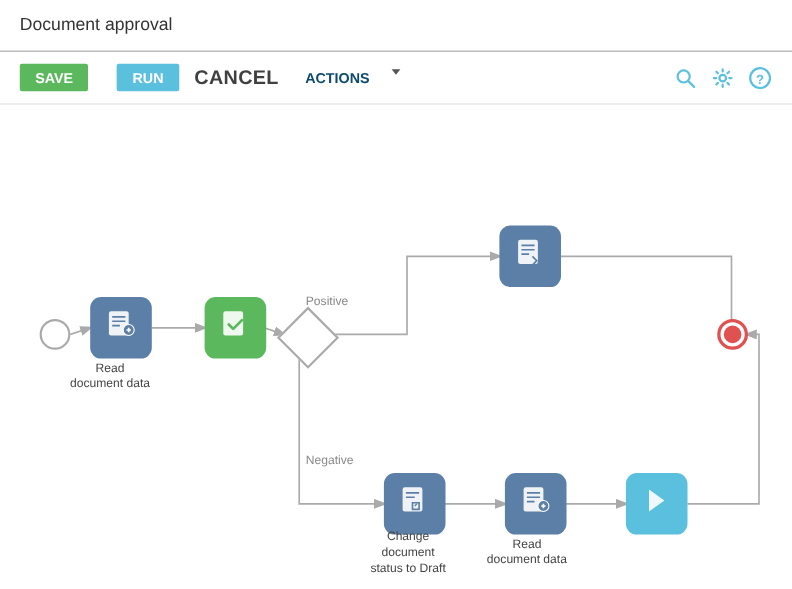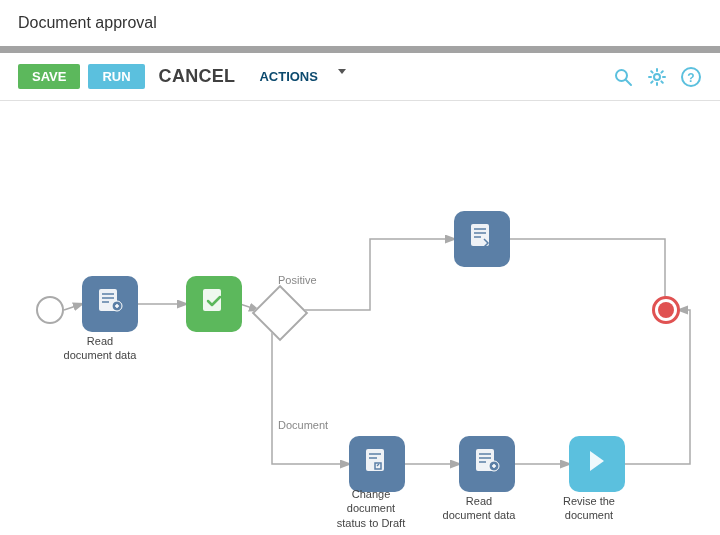--- a/index.html
+++ b/index.html
@@ -17,21 +17,21 @@
     #page-title {
       font-size: 16px;
       font-weight: 300;
       color: #333;
       margin-bottom: 8px;
     }
     #toolbar {
       display: flex;
       align-items: center;
       padding: 8px 18px;
-      border-top: 7px solid #a3a3a3;
+      border-top: 1px solid #a3a3a3;
       border-bottom: 1px solid #e0e0e0;
       gap: 4px;
     }
     .btn-save {
       background: #5cb85c;
       color: #fff;
       border: none;
       padding: 5px 14px;
       font-size: 13px;
       font-weight: 600;
@@ -40,21 +40,21 @@
     }
     .btn-run {
       background: #5bc0de;
       color: #fff;
       border: none;
       padding: 5px 14px;
       font-size: 13px;
       font-weight: 600;
       cursor: pointer;
       border-radius: 2px;
-      margin-left: 4px;
+      margin-left: 22px;
     }
     .btn-cancel {
       background: none;
       border: none;
       color: #404040;
       font-size: 18px;
       font-weight: 700;
       cursor: pointer;
       padding: 5px 10px;
       letter-spacing: 0.3px;
@@ -312,17 +312,16 @@
   </div>
   <div class="node-label" style="left:441px;top:393px;width:76px;">Read document data</div>
 
   <div class="flow-node node-cyan" style="left:569px;top:335px;">
     <span class="node-icon">
       <svg width="30" height="30" viewBox="0 0 30 30" fill="none">
         <polygon points="8,5 22,15 8,25" fill="white" opacity="0.9"></polygon>
       </svg>
     </span>
   </div>
-  <div class="node-label" style="left:551px;top:393px;width:76px;">Revise the document</div>
 
   <div class="edge-label" style="left:278px;top:173px;">Positive</div>
-  <div class="edge-label" style="left:278px;top:318px;">Document</div>
+  <div class="edge-label" style="left:278px;top:318px;">Negative</div>
 </div>
 
 </body></html>

